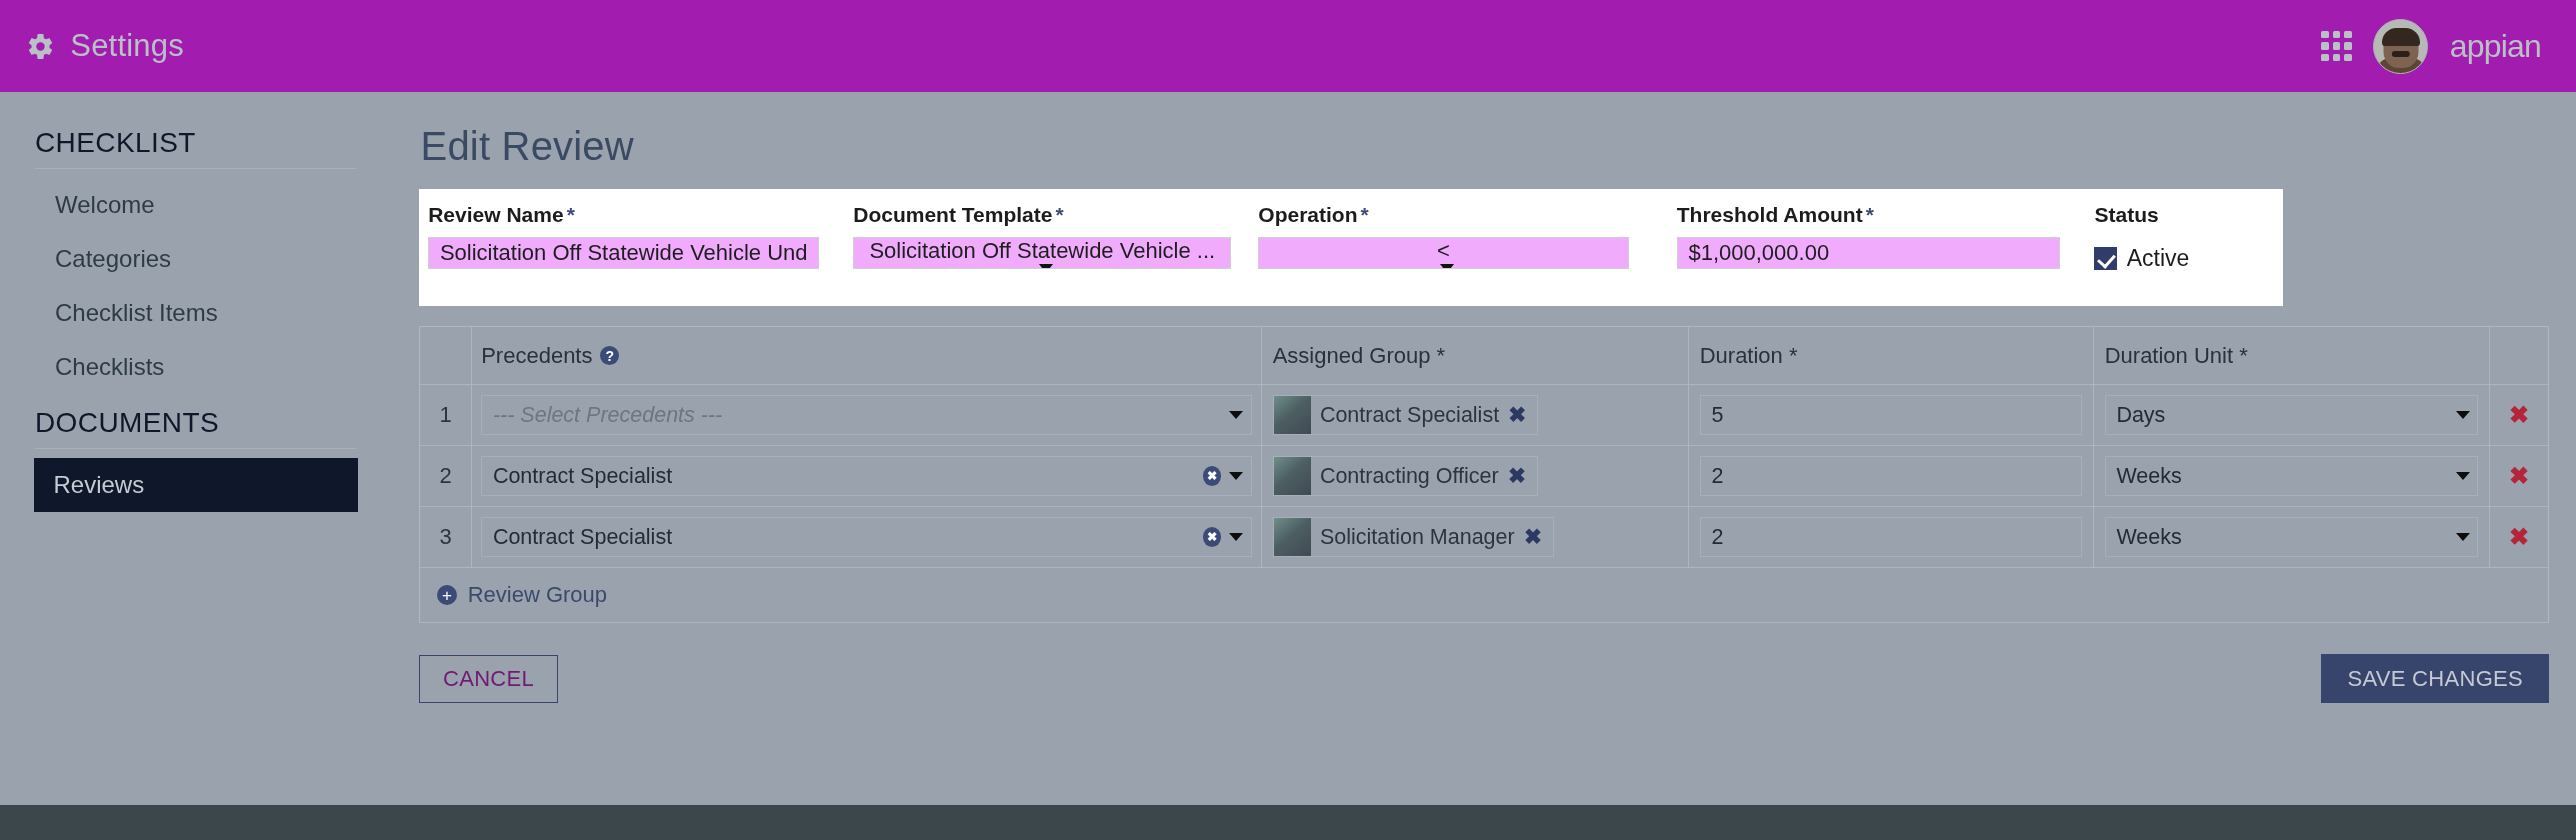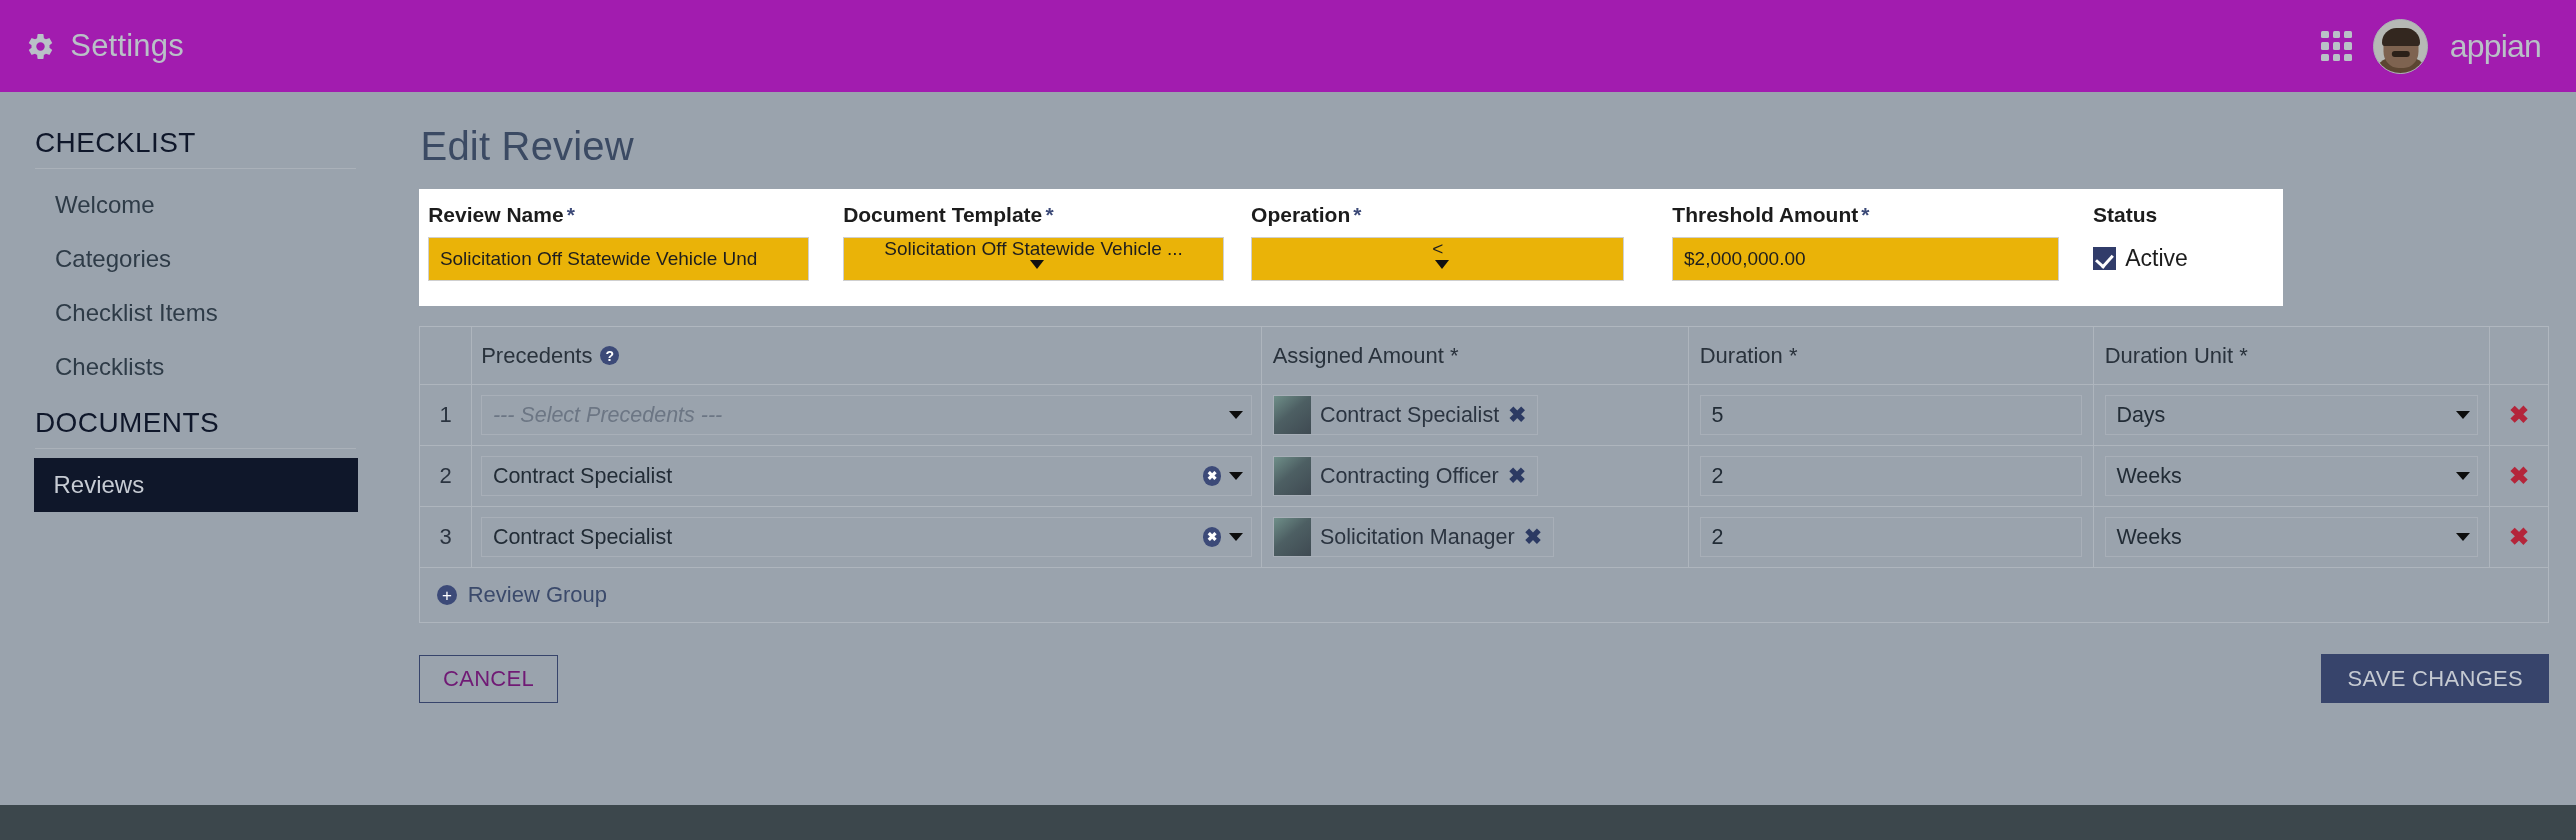--- a/index.html
+++ b/index.html
@@ -94,22 +94,22 @@
     display: flex; align-items: flex-start;
     padding: 14px 0 0 0;
   }
   .fld { padding: 0 0 0 0; }
   .fld-label {
     font-size: 21px; font-weight: bold; color: #1c1c1c;
     margin-bottom: 9.2px; white-space: nowrap;
   }
   .req { color: #3c4a78; font-weight: bold; margin-left: 3.1px; font-size: 21px; }
   .txt-input, .sel-input {
-    height: 44px; border: 0.8px solid #cfcfcf; background: #eab308;
-    font-size: 19px; color: #1e1e1e; display: flex; align-items: center;
+    height: 32px; border: 0.8px solid #cfcfcf; background: #f0abfc;
+    font-size: 22px; color: #1e1e1e; display: flex; align-items: center;
     padding: 0 10.7px; overflow: hidden; white-space: nowrap;
   }
   .sel-input { justify-content: flex-start; flex-direction: column; }
   .caret { width: 0; height: 0; border-left: 7.7px solid transparent;
     border-right: 7.7px solid transparent; border-top: 9.2px solid #111; margin-left: 7.7px; }
   .fld-reviewname { margin-left: 9.2px; width: 399px; }
   .fld-doctemplate { margin-left: 34px; width: 399px; }
   .fld-operation  { margin-left: 27px; width: 391px; }
   .fld-threshold  { margin-left: 48px; width: 405px; }
   .fld-status     { margin-left: 34px; width: 199px; }
@@ -293,21 +293,21 @@
       <div class="sel-input">
         <span>&lt;</span>
         <span class="caret"></span>
       </div>
     </div>
 
     <div class="fld fld-threshold">
       <div class="fld-label">
         <span>Threshold Amount</span><span class="req">*</span>
       </div>
-      <div class="txt-input">$2,000,000.00</div>
+      <div class="txt-input">$1,000,000.00</div>
     </div>
 
     <div class="fld fld-status">
       <div class="fld-label">Status</div>
       <div class="status-row">
         <span class="checkbox"></span>
         <span class="status-text">Active</span>
       </div>
     </div>
 
@@ -317,21 +317,21 @@
 
     <div class="grid-head">
       <div class="c-num"></div>
       <div class="c-prec">
         <span class="col-title">
           <span>Precedents</span>
           <span class="help-icon">?</span>
         </span>
       </div>
       <div class="c-group">
-        <span class="col-title">Assigned Amount *</span>
+        <span class="col-title">Assigned Group *</span>
       </div>
       <div class="c-dur">
         <span class="col-title">Duration *</span>
       </div>
       <div class="c-unit">
         <span class="col-title">Duration Unit *</span>
       </div>
       <div class="c-del"></div>
     </div>
 

